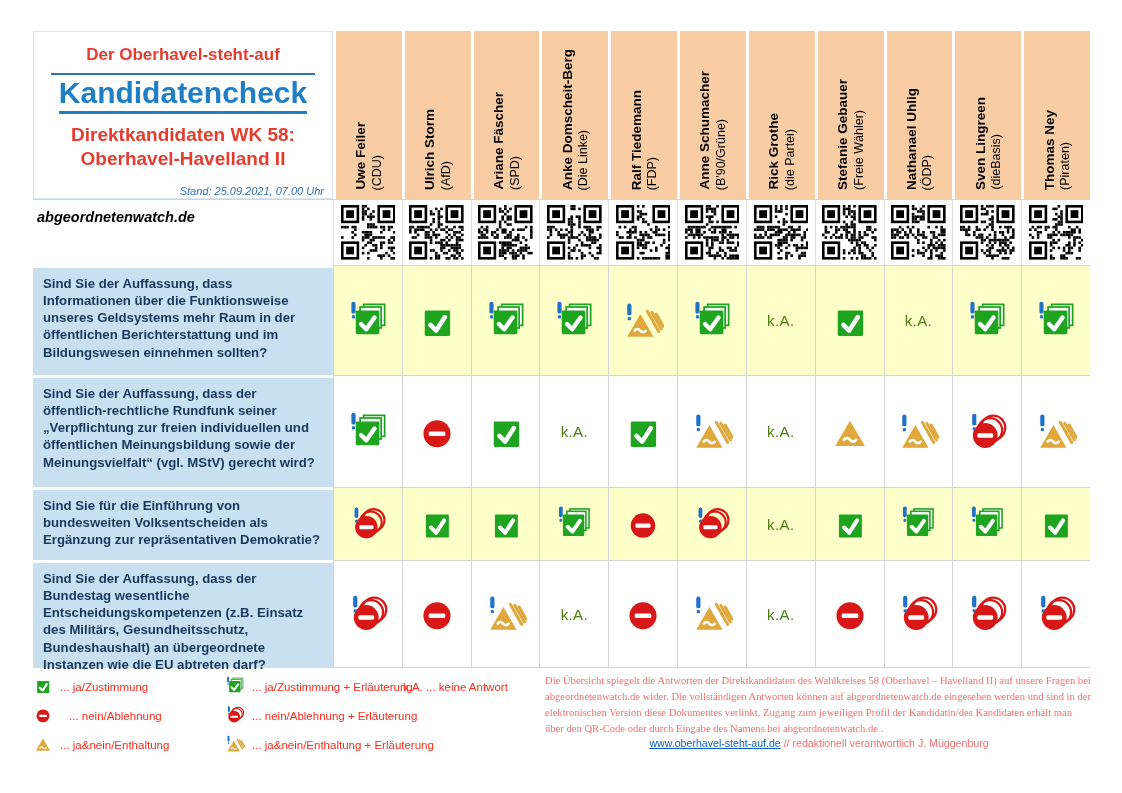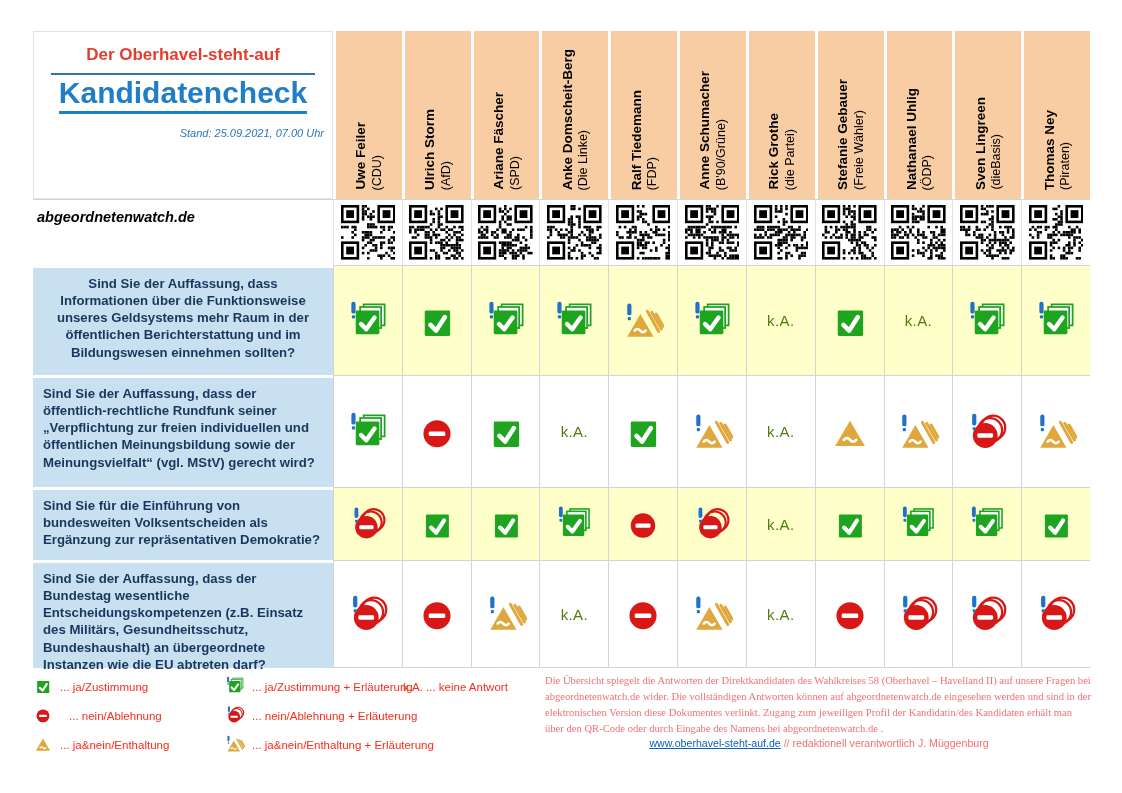--- a/index.html
+++ b/index.html
@@ -28,21 +28,21 @@
   .vparty { font-size:12.5px; }
 
   .qr-label-cell { grid-row:2; grid-column:1; border-top:1px solid var(--grid-line,#D4D4D4);
                    padding:8px 4px 0 4px; font-size:14.5px; font-weight:bold; line-height:1.35; }
   .qr-label-line2 { font-style:italic; }
   .qr-cell { border-top:1px solid var(--grid-line,#D4D4D4); border-left:1px solid #e2e2e2;
              display:flex; align-items:center; justify-content:center; background:#fff; }
 
   .q-cell { background:var(--question-bg,#C8E0F0); border-top:3px solid #fff;
             padding:7px 10px; font-weight:bold; font-size:13.2px; line-height:1.3; color:#17375D; }
-  .q-row3 { grid-row:3; grid-column:1;text-align:center; } .q-row4 { grid-row:4; grid-column:1; }
+  .q-row3 { grid-row:3; grid-column:1; } .q-row4 { grid-row:4; grid-column:1; }
   .q-row5 { grid-row:5; grid-column:1; } .q-row6 { grid-row:6; grid-column:1; }
 
   .a-cell { display:flex; align-items:center; justify-content:center;
             border-top:1px solid var(--grid-line,#D4D4D4); border-left:1px solid var(--grid-line,#D4D4D4); }
   .band-yellow { background:var(--row-yellow,#FFFFC9); }
   .band-white  { background:var(--row-white,#FFFFFF); }
   .row-last { border-bottom:1px solid var(--grid-line,#D4D4D4); }
   .ka { font-size:15px; color:#4d7c0f; letter-spacing:.4px; }
 
   .legend { position:absolute; left:33px; top:672px; display:grid;
@@ -61,20 +61,24 @@
 <body>
 
 <div class="page">
 
   <div class="table">
 
     <div class="title-cell">
       <div class="title-small">Der Oberhavel-steht-auf</div>
       <div class="title-rule"></div>
       <div><span class="title-main">Kandidatencheck</span></div>
+      <div class="title-sub">
+        <div>Direktkandidaten WK 58:</div>
+        <div>Oberhavel-Havelland II</div>
+      </div>
       <div class="title-stand">Stand: 25.09.2021, 07.00 Uhr</div>
     </div>
 
     <div class="qr-label-cell">
       <div class="qr-label-line2">abgeordnetenwatch.de</div>
     </div>
 
     <div class="q-cell q-row3">Sind Sie der Auffassung, dass Informationen über die Funktionsweise unseres Geldsystems mehr Raum in der öffentlichen Berichterstattung und im Bildungswesen einnehmen sollten?</div>
     <div class="q-cell q-row4">Sind Sie der Auffassung, dass der öffentlich-rechtliche Rundfunk seiner „Verpflichtung zur freien individuellen und öffentlichen Meinungsbildung sowie der Meinungsvielfalt“ (vgl. MStV) gerecht wird?</div>
     <div class="q-cell q-row5">Sind Sie für die Einführung von bundesweiten Volksentscheiden als Ergänzung zur repräsentativen Demokratie?</div>

